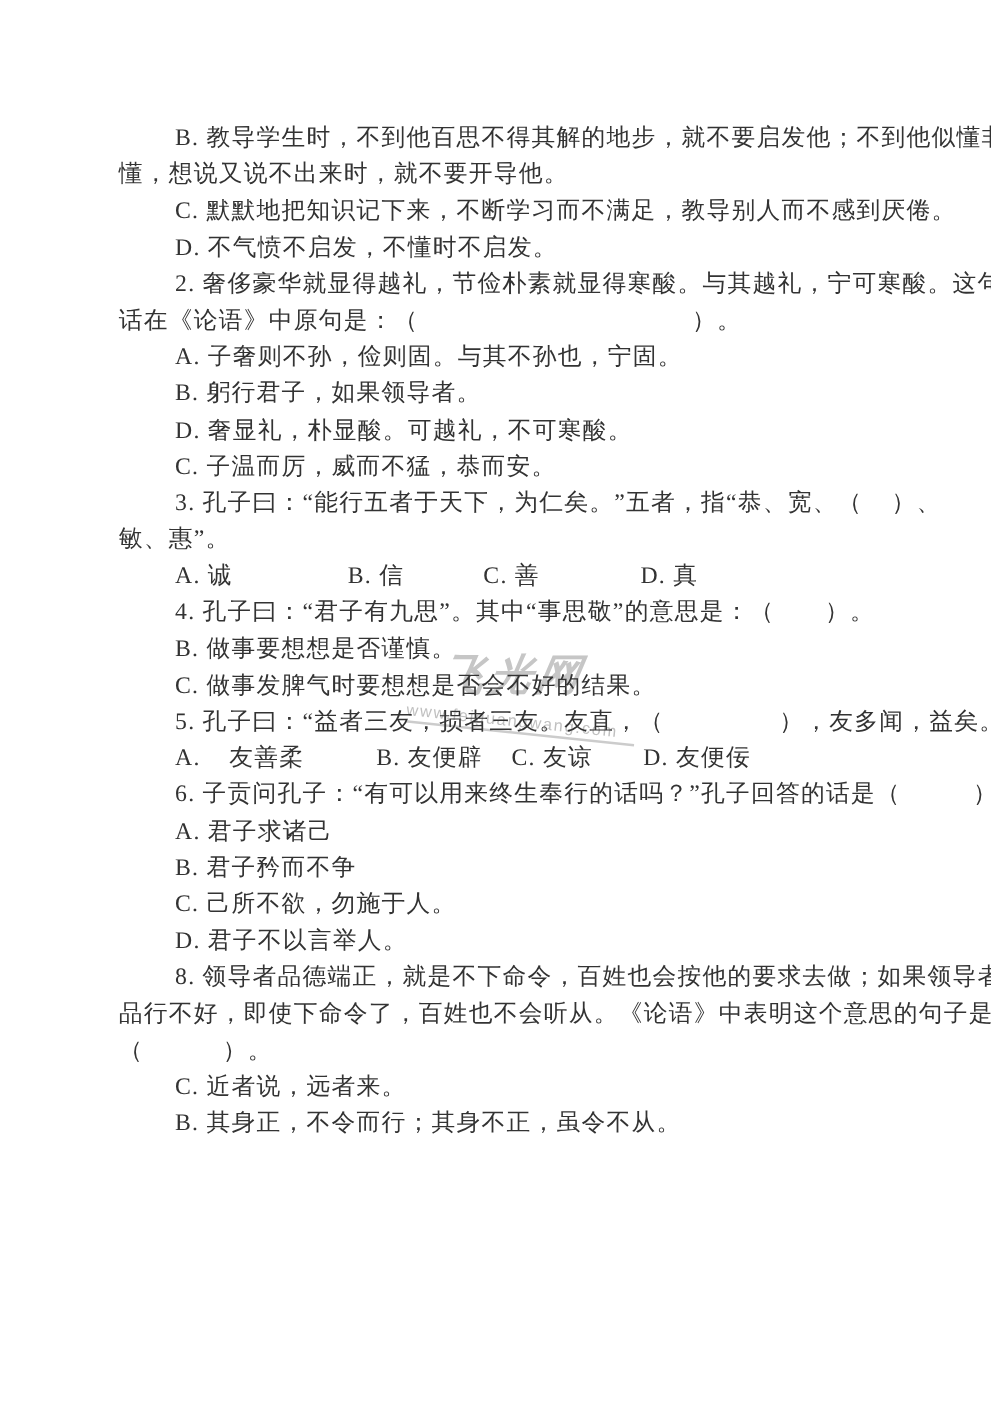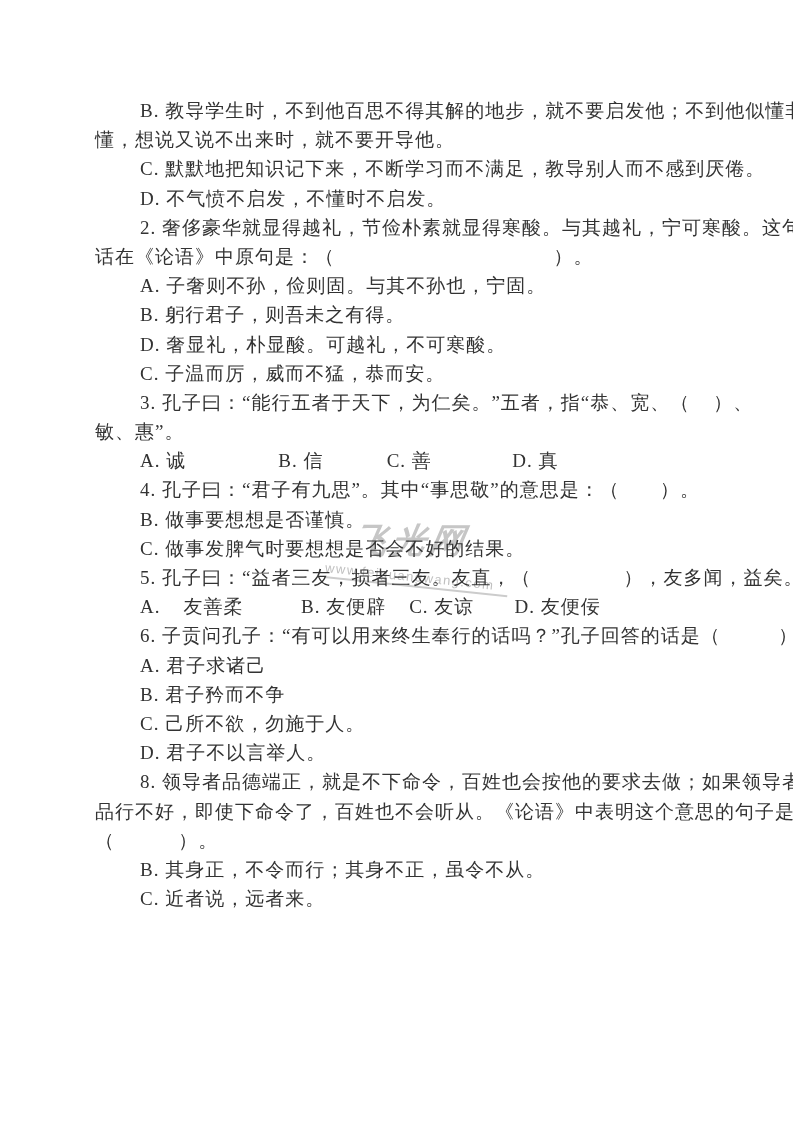--- a/index.html
+++ b/index.html
@@ -76,36 +76,36 @@
   </div>
 
   <div class="content" id="doc-content">
       <div class="line indent">B. 教导学生时，不到他百思不得其解的地步，就不要启发他；不到他似懂非</div>
       <div class="line">懂，想说又说不出来时，就不要开导他。</div>
       <div class="line indent">C. 默默地把知识记下来，不断学习而不满足，教导别人而不感到厌倦。</div>
       <div class="line indent">D. 不气愤不启发，不懂时不启发。</div>
       <div class="line indent">2. 奢侈豪华就显得越礼，节俭朴素就显得寒酸。与其越礼，宁可寒酸。这句</div>
       <div class="line">话在《论语》中原句是：（                                      ）。</div>
       <div class="line indent">A. 子奢则不孙，俭则固。与其不孙也，宁固。</div>
-      <div class="line indent">B. 躬行君子，则吾未之有得。</div>
+      <div class="line indent">B. 躬行君子，如果领导者。</div>
       <div class="line indent">D. 奢显礼，朴显酸。可越礼，不可寒酸。</div>
       <div class="line indent">C. 子温而厉，威而不猛，恭而安。</div>
       <div class="line indent">3. 孔子曰：“能行五者于天下，为仁矣。”五者，指“恭、宽、（    ）、</div>
       <div class="line">敏、惠”。</div>
       <div class="line indent">A. 诚                B. 信           C. 善              D. 真</div>
       <div class="line indent">4. 孔子曰：“君子有九思”。其中“事思敬”的意思是：（       ）。</div>
       <div class="line indent">B. 做事要想想是否谨慎。</div>
       <div class="line indent">C. 做事发脾气时要想想是否会不好的结果。</div>
       <div class="line indent">5. 孔子曰：“益者三友，损者三友。友直，（                ），友多闻，益矣。”</div>
       <div class="line indent">A.    友善柔          B. 友便辟    C. 友谅       D. 友便佞</div>
       <div class="line indent">6. 子贡问孔子：“有可以用来终生奉行的话吗？”孔子回答的话是（          ）。</div>
       <div class="line indent">A. 君子求诸己</div>
       <div class="line indent">B. 君子矜而不争</div>
       <div class="line indent">C. 己所不欲，勿施于人。</div>
       <div class="line indent">D. 君子不以言举人。</div>
       <div class="line indent">8. 领导者品德端正，就是不下命令，百姓也会按他的要求去做；如果领导者</div>
       <div class="line">品行不好，即使下命令了，百姓也不会听从。《论语》中表明这个意思的句子是</div>
       <div class="line">（           ）。</div>
+      <div class="line indent">C. 近者说，远者来。</div>
       <div class="line indent">B. 其身正，不令而行；其身不正，虽令不从。</div>
-      <div class="line indent">C. 近者说，远者来。</div>
     </div>
 
 </div>
 
 </body></html>

